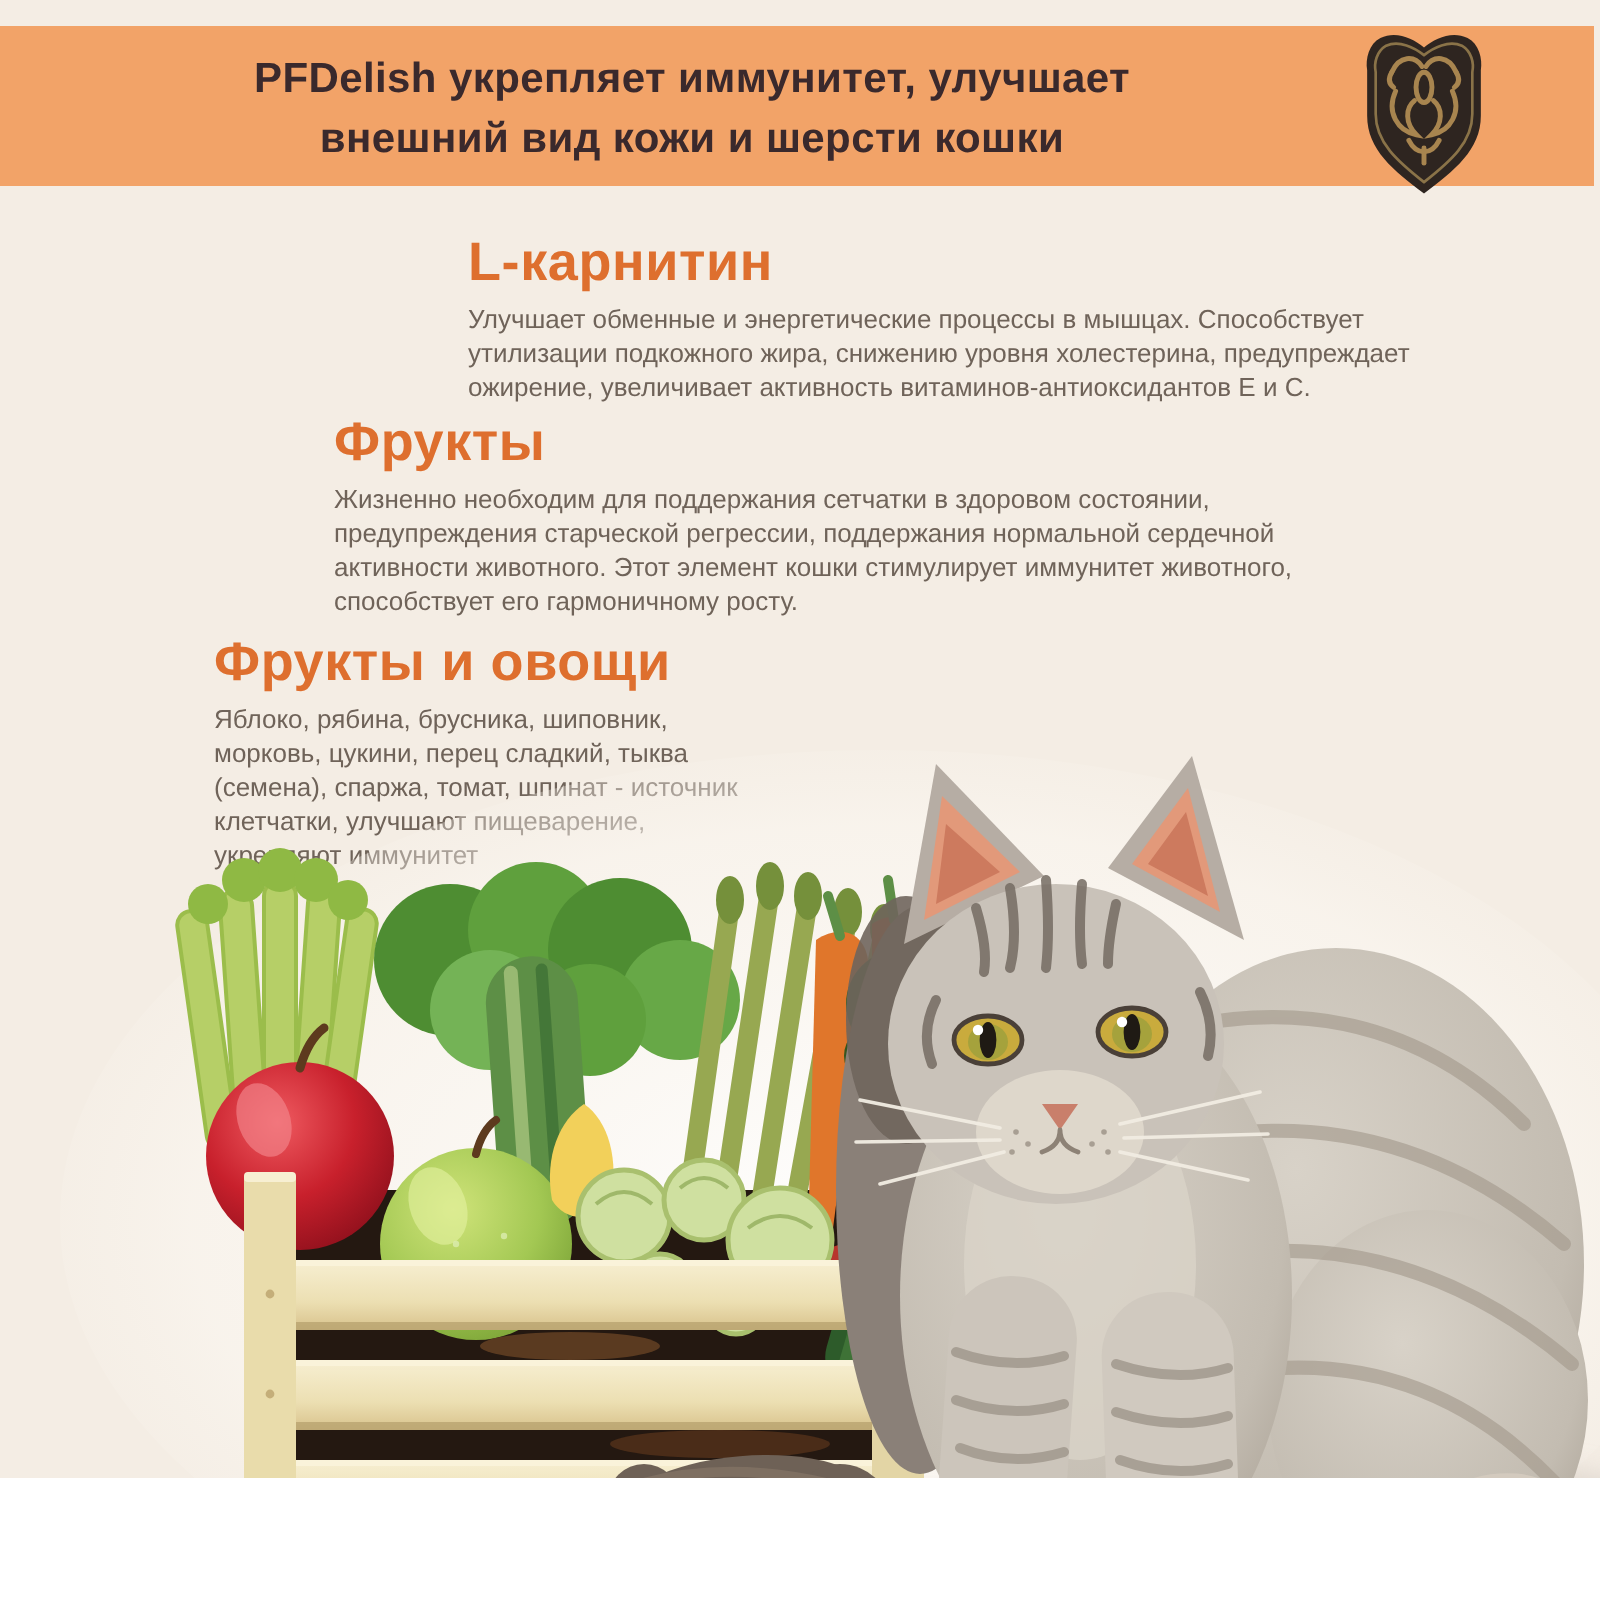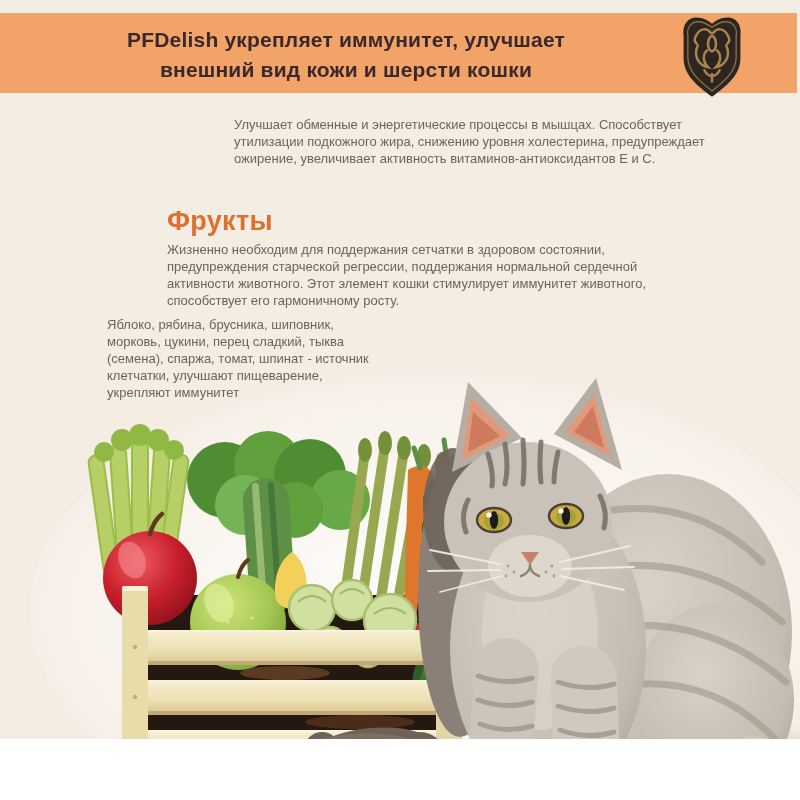--- a/index.html
+++ b/index.html
@@ -56,34 +56,36 @@
       <path d="M55,25 q3,5 -1,8"></path>
       <ellipse cx="38" cy="33" rx="4.2" ry="8"></ellipse>
       <path d="M23,35 C18,46 24,56 34,58 C28,52 28,44 33,40"></path>
       <path d="M53,35 C58,46 52,56 42,58 C48,52 48,44 43,40"></path>
       <path d="M30,61 C34,69 42,69 46,61"></path>
       <path d="M38,65 L38,73"></path>
     </g>
   </svg>
 
   <section class="sec sec1">
+    <h2 class="h">L-карнитин</h2>
     <p class="b">Улучшает обменные и энергетические процессы в мышцах. Способствует
 утилизации подкожного жира, снижению уровня холестерина, предупреждает
 ожирение, увеличивает активность витаминов-антиоксидантов Е и С.</p>
   </section>
 
   <section class="sec sec2">
     <h2 class="h">Фрукты</h2>
     <p class="b">Жизненно необходим для поддержания сетчатки в здоровом состоянии,
 предупреждения старческой регрессии, поддержания нормальной сердечной
 активности животного. Этот элемент кошки стимулирует иммунитет животного,
 способствует его гармоничному росту.</p>
   </section>
 
   <section class="sec sec3">
+    <h2 class="h">Фрукты и овощи</h2>
     <p class="b">Яблоко, рябина, брусника, шиповник,
 морковь, цукини, перец сладкий, тыква
 (семена), спаржа, томат, шпинат - источник
 клетчатки, улучшают пищеварение,
 укрепляют иммунитет</p>
   </section>
 
   <svg class="scene" viewBox="0 0 800 430" aria-hidden="true">
     <defs>
       <radialGradient id="glow" cx="50%" cy="50%" r="60%">

